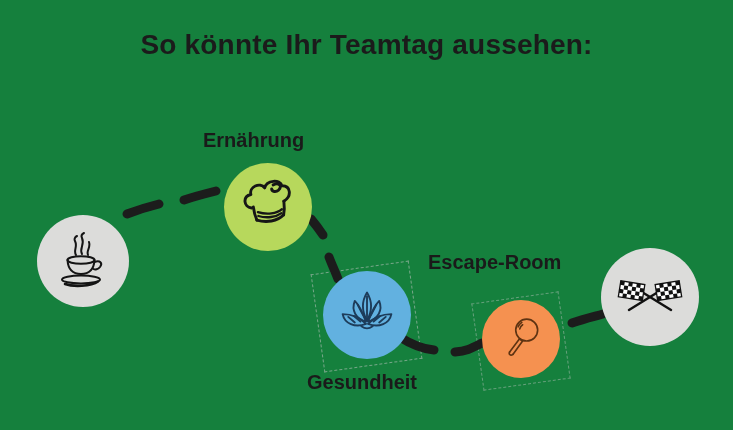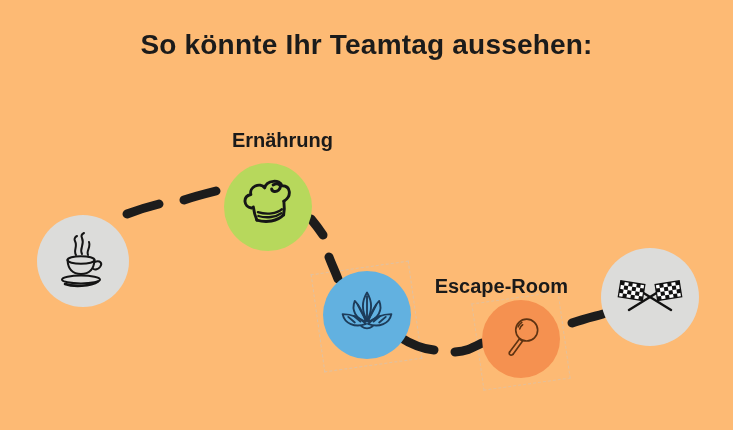--- a/index.html
+++ b/index.html
@@ -1,30 +1,30 @@
 <!DOCTYPE html>
 <html><head>
 <meta charset="utf-8">
 <style>
   html,body{margin:0;padding:0;background:#fff;}
-  .stage{position:relative;width:733px;height:430px;background:#fdba74;overflow:hidden;
+  .stage{position:relative;width:733px;height:430px;background:#15803d;overflow:hidden;
          font-family:"Liberation Sans","DejaVu Sans",sans-serif;}
   .title{position:absolute;left:0;right:0;top:29px;text-align:center;
          font-size:28px;font-weight:700;color:#1b1b1b;letter-spacing:.2px;}
   .node{position:absolute;border-radius:50%;display:flex;align-items:center;justify-content:center;}
   .c1{left:37px;top:215px;width:92px;height:92px;}
   .c2{left:224px;top:163px;width:88px;height:88px;}
   .c3{left:323px;top:271px;width:88px;height:88px;}
   .c4{left:482px;top:300px;width:78px;height:78px;}
   .c5{left:601px;top:248px;width:98px;height:98px;}
-  .label{position:absolute;font-weight:700;color:#1a1a1a;text-align:right;line-height:1.3;}
+  .label{position:absolute;font-weight:700;color:#1a1a1a;text-align:left;line-height:1.3;}
   .l1{left:0px;top:306px;width:240px;font-size:20px;}
   .l2{left:203px;top:127px;width:130px;font-size:20px;}
   .l3{left:307px;top:369px;width:130px;font-size:20px;}
-  .l4{left:428px;top:273px;width:140px;font-size:20px;}
+  .l4{left:428px;top:249px;width:140px;font-size:20px;}
   .l5{left:585px;top:360px;width:130px;font-size:20px;line-height:1.32;}
   .ghostbox{position:absolute;border:1px dashed #c7c7c7;opacity:.55;}
   .g3{left:317px;top:267px;width:97px;height:97px;transform:rotate(-8deg);}
   .g4{left:477px;top:297px;width:86px;height:86px;transform:rotate(-8deg);opacity:.45;}
   .route{position:absolute;left:0;top:0;pointer-events:none;}
   svg{display:block;}
 </style>
 </head>
 <body>
 
@@ -85,20 +85,21 @@
       <path d="M42,21 C39,27 36,33 33.5,37"></path>
       <path d="M6,31 C8,41 19,46 31,41.5 C24,34 15,31 6,31 Z"></path>
       <path d="M12,34 L19,40"></path>
       <path d="M18,33 L25,39"></path>
       <path d="M58,31 C56,41 45,46 33,41.5 C40,34 49,31 58,31 Z"></path>
       <path d="M52,34 L45,40"></path>
       <path d="M46,33 L39,39"></path>
       <path d="M26,44 C30,47 34,47 38,44"></path>
     </svg>
   </div>
+  <div class="label l3">Gesundheit</div>
 
   <div class="node c4" style="background-color: rgb(245, 145, 80);">
     <svg width="52" height="52" viewBox="0 0 64 64" fill="none" stroke="#5e3312" stroke-width="2" stroke-linecap="round" stroke-linejoin="round">
       <circle cx="39" cy="21" r="13.5"></circle>
       <path d="M28.5,17 A12,12 0 0 1 33,11.5"></path>
       <path d="M30.5,19.5 A9,9 0 0 1 34,14.5"></path>
       <path d="M30,32 L18,48"></path>
       <path d="M34,34.5 L22,51"></path>
       <path d="M18,48 C16.5,50.8 19,53.2 22,51"></path>
       <path d="M30,32 L34,34.5"></path>

